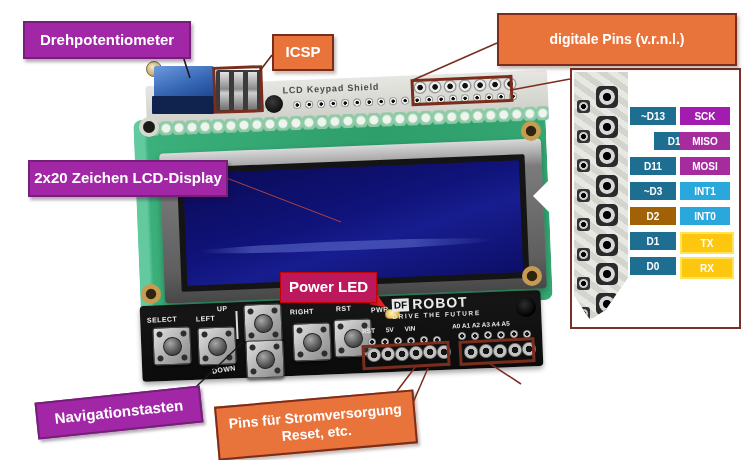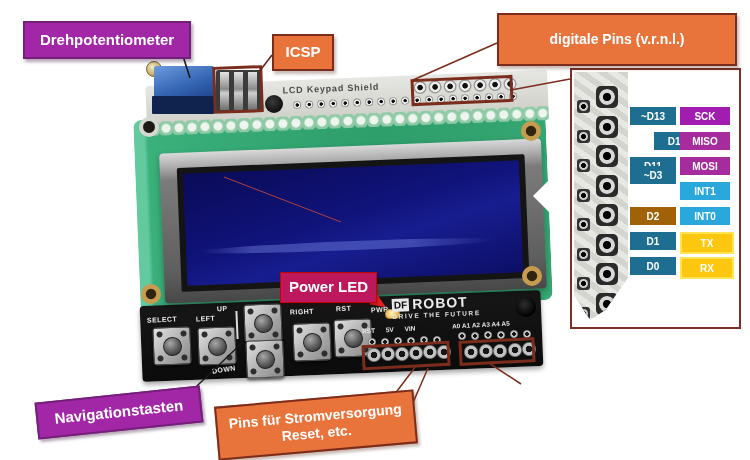--- a/index.html
+++ b/index.html
@@ -267,40 +267,43 @@
         <div class="sock" style="left:22px;top:220.5px;"></div>
         <div class="sockS" style="left:3px;top:234.5px;"></div>
       </div>
     <div id="pinout-rows">
         <div class="pcell" style="left:58px;top:37px;width:46px;height:18px;background:#1d6e91;">~D13</div>
         <div class="pcell" style="left:108px;top:37px;width:50px;height:18px;background:#a21caf;">SCK</div>
         <div class="pcell" style="left:58px;top:62px;width:46px;height:18px;background:#1d6e91;margin-left:24px;">D12</div>
         <div class="pcell" style="left:108px;top:62px;width:50px;height:18px;background:#a62c9e;">MISO</div>
         <div class="pcell" style="left:58px;top:87px;width:46px;height:18px;background:#1d6e91;">D11</div>
         <div class="pcell" style="left:108px;top:87px;width:50px;height:18px;background:#a62c9e;">MOSI</div>
-        <div class="pcell" style="left:58px;top:96px;width:46px;height:18px;background:#1d6e91;">~D3</div>
+        <div class="pcell" style="left:58px;top:112px;width:46px;height:18px;background:#1d6e91;">~D3</div>
         <div class="pcell" style="left:108px;top:112px;width:50px;height:18px;background:#2aa7db;">INT1</div>
         <div class="pcell" style="left:58px;top:137px;width:46px;height:18px;background:#a16207;">D2</div>
         <div class="pcell" style="left:108px;top:137px;width:50px;height:18px;background:#2aa7db;">INT0</div>
         <div class="pcell" style="left:58px;top:162px;width:46px;height:18px;background:#1d6e91;">D1</div>
         <div class="pcell ser" style="left:108px;top:162px;width:50px;height:18px;background:#fdc70f;">TX</div>
         <div class="pcell" style="left:58px;top:187px;width:46px;height:18px;background:#1d6e91;">D0</div>
         <div class="pcell ser" style="left:108px;top:187px;width:50px;height:18px;background:#fdc70f;">RX</div>
       </div>
   </div>
 
   <div class="lbl orange" style="left:272px;top:34px;width:58px;height:33px;font-size:15px;">
     <span>ICSP</span>
   </div>
   <div class="lbl purple" style="left:23px;top:21px;width:164px;height:34px;font-size:15px;">
     <span>Drehpotentiometer</span>
   </div>
   <div class="lbl orange" style="left:497px;top:13px;width:236px;height:49px;font-size:14px;">
     <span>digitale Pins (v.r.n.l.)</span>
   </div>
+  <div class="lbl purple" style="left:28px;top:160px;width:196px;height:33px;font-size:15px;">
+    <span>2x20 Zeichen LCD-Display</span>
+  </div>
   <div class="lbl red" style="left:280px;top:272px;width:95px;height:29px;font-size:15px;">
     <span>Power LED</span>
   </div>
   <div class="lbl purple" style="left:36px;top:394px;width:162px;height:33px;font-size:15px;transform:rotate(-6deg);">
     <span>Navigationstasten</span>
   </div>
   <div class="lbl orange" style="left:216px;top:398px;width:196px;height:50px;font-size:14px;transform:rotate(-5deg);">
     <span>Pins für Stromversorgung</span>
     <span>Reset, etc.</span>
   </div>

